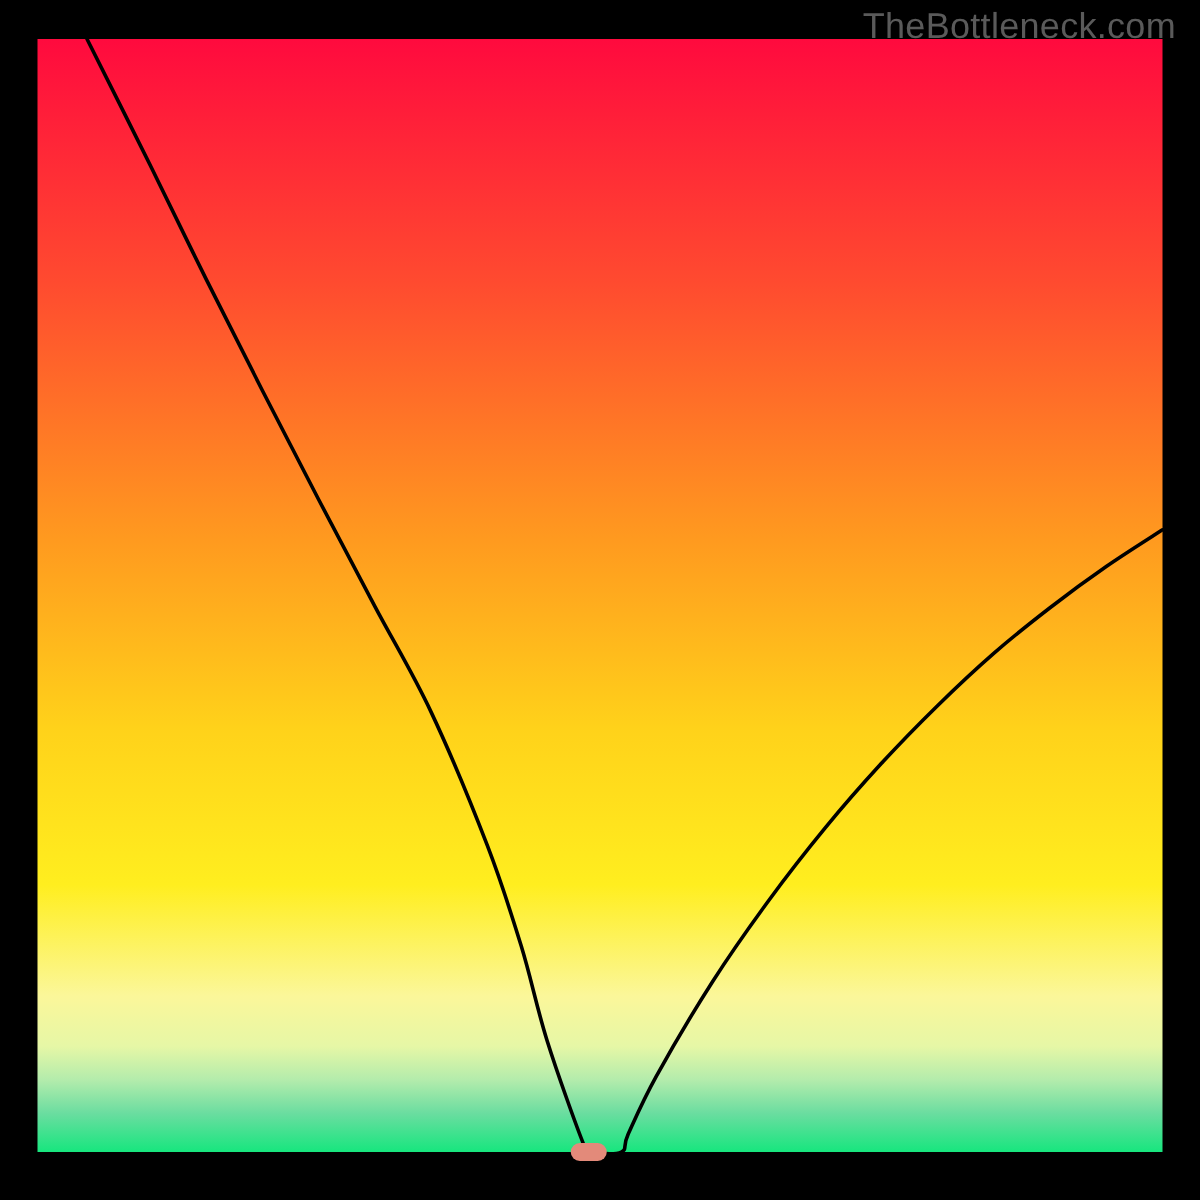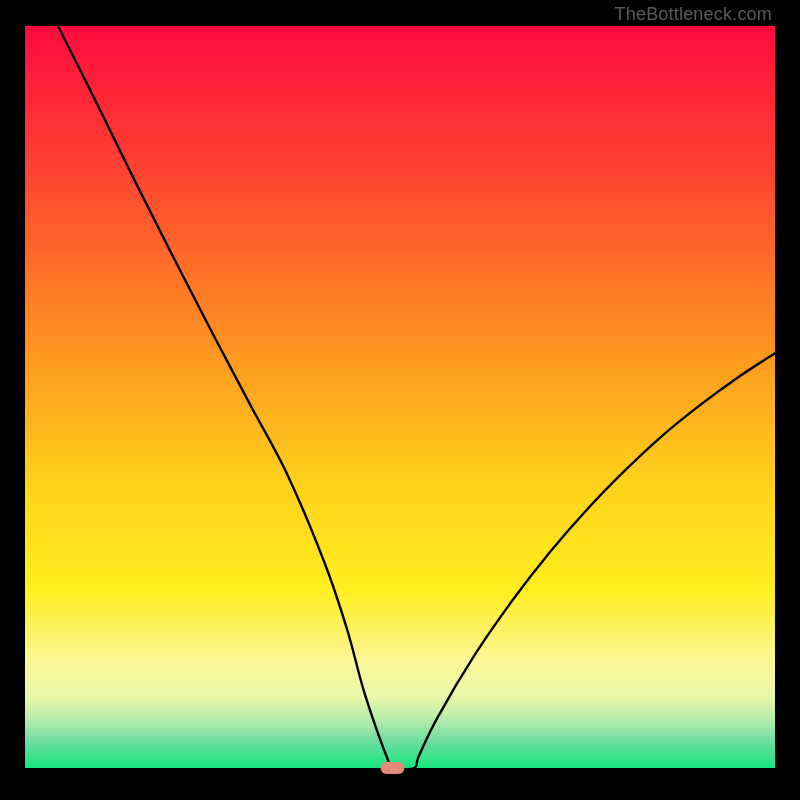--- a/index.html
+++ b/index.html
@@ -17,23 +17,23 @@
     height: 800px;
   }
   svg {
     position: absolute;
     top: 0;
     left: 0;
   }
   .watermark {
     position: absolute;
     top: 4px;
-    right: 28px;
+    right: 16px;
     color: #5a5a5a;
-    font-size: 18px;
+    font-size: 24px;
     font-weight: 500;
     letter-spacing: 0.2px;
     user-select: none;
     margin-left: 24px;
   }
 </style>
 </head>
 <body>
 
 <div class="stage">

